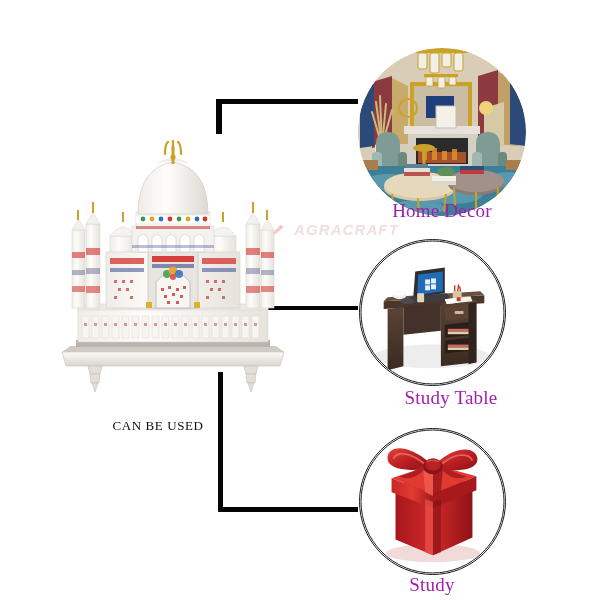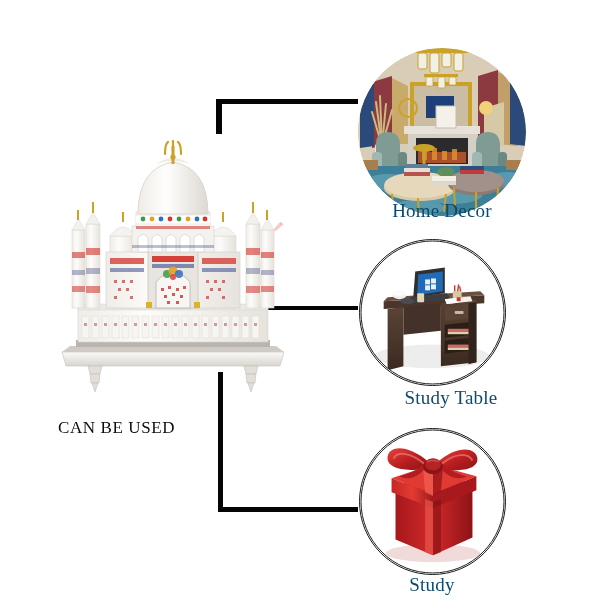--- a/index.html
+++ b/index.html
@@ -67,21 +67,21 @@
   .thumb-gift  { left: 359px; top: 428px; width: 147px; height: 147px; }
 
   .thumb svg { display: block; width: 100%; height: 100%; }
 
   .cat-label {
     position: absolute;
     width: 200px;
     text-align: center;
     font-family: "Liberation Serif", serif;
     font-size: 19px;
-    color: #0c4a6e;
+    color: #a21caf;
     letter-spacing: 0.2px;
   }
   .label-home  { left: 342px; top: 200px; }
   .label-study { left: 351px; top: 387px; }
   .label-gift  { left: 332px; top: 574px; }
 
   
   .product {
     position: absolute;
     left: 48px;
@@ -89,22 +89,23 @@
     width: 250px;
     height: 260px;
   }
   .product svg { display: block; width: 100%; height: 100%; }
 
   .can-be-used {
     position: absolute;
     left: 58px;
     top: 418px;
     width: 200px;
+    text-align: center;
     font-family: "Liberation Serif", serif;
-    font-size: 17px;
+    font-size: 13px;
     letter-spacing: 0.6px;
     color: #0d0d0d;
   }
 </style>
 </head>
 <body>
 
 <div id="infographic">
 
   <div class="connector conn-top-v"></div>
@@ -315,20 +316,21 @@
     </svg>
   </div>
 
   <div class="can-be-used">CAN BE USED</div>
 
   <div class="watermark">
     <svg class="wm-brush" viewBox="0 0 24 14">
       <path d="M1,12 L9,3 L13,6 L5,13 Z" fill="#f6c9cd"></path>
       <path d="M9,3 L12,1 L15,4 L13,6 Z" fill="#f2b9be"></path>
     </svg>
+    <span class="wm-text">AGRACRAFT</span>
   </div>
 
   <div class="thumb thumb-home">
     <svg viewBox="0 0 168 168" xmlns="http://www.w3.org/2000/svg">
       <defs>
         <clipPath id="clipHome">
             <circle cx="84" cy="84" r="84"></circle>
           </clipPath>
       </defs>
       <g clip-path="url(#clipHome)">

